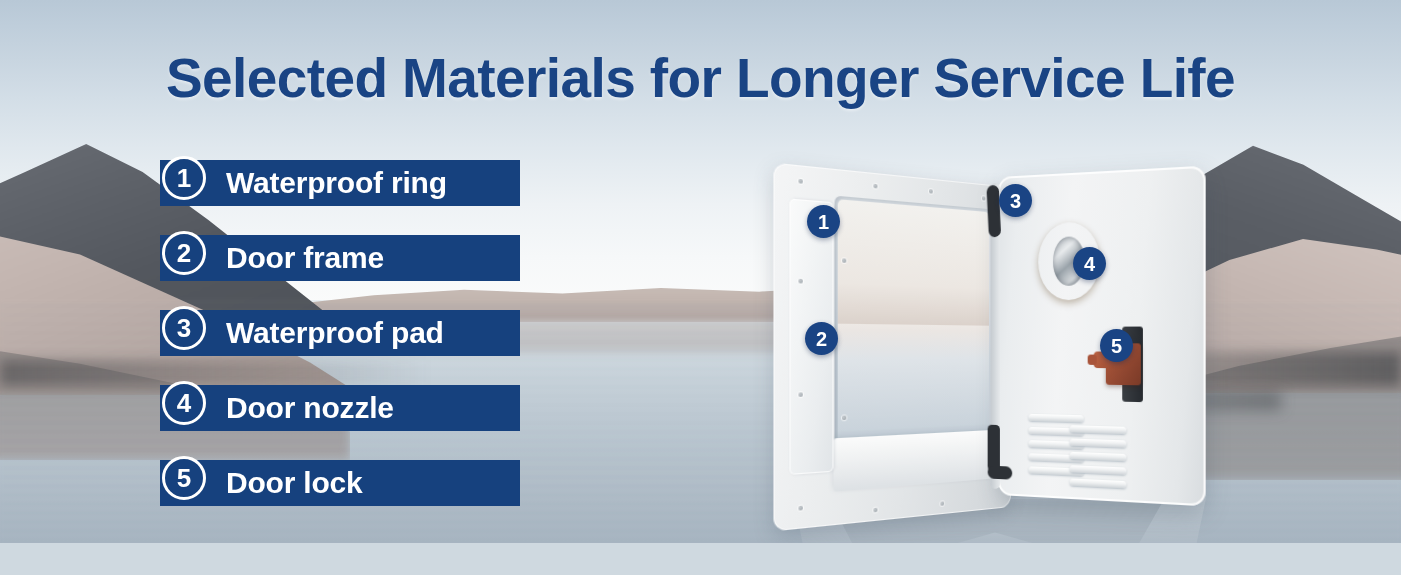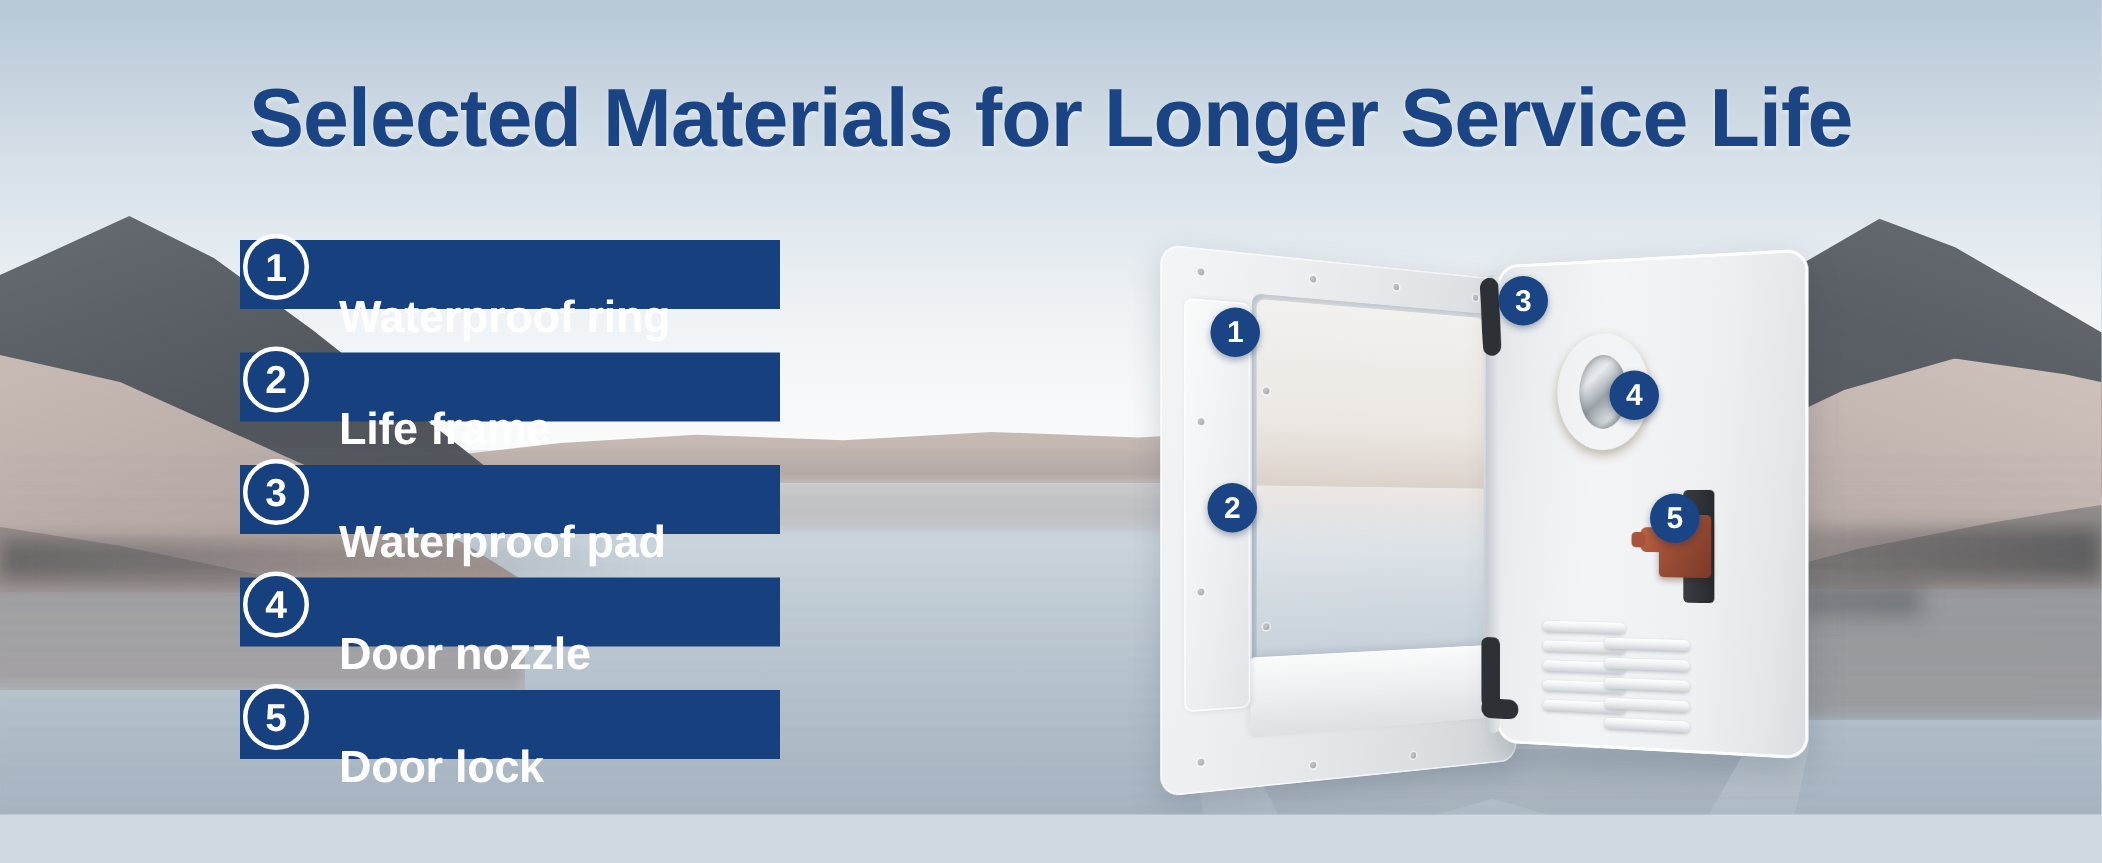--- a/index.html
+++ b/index.html
@@ -123,21 +123,20 @@
     background:#16417e;
     display:flex;align-items:center;justify-content:center;
     color:#ffffff;font-size:26px;font-weight:700;line-height:1;
     box-sizing:border-box;
   }
   .rowlabel{
     position:absolute;left:66px;top:0;height:46px;
     display:flex;align-items:center;
     color:#ffffff;font-size:30px;font-weight:700;letter-spacing:-0.2px;
     white-space:nowrap;
-    margin-top:29px;
   }
 
   
   .product{position:absolute;left:755px;top:165px;width:480px;height:400px;}
 
   
   .frame{
     position:absolute;left:18px;top:22px;width:238px;height:320px;
     transform:perspective(900px) rotateY(30deg);
     transform-origin:right center;
@@ -310,21 +309,21 @@
 
     <div class="row">
       <div class="bar"></div>
       <div class="badge">1</div>
       <div class="rowlabel">Waterproof ring</div>
     </div>
 
     <div class="row">
       <div class="bar"></div>
       <div class="badge">2</div>
-      <div class="rowlabel">Life frame</div>
+      <div class="rowlabel">Door frame</div>
     </div>
 
     <div class="row">
       <div class="bar"></div>
       <div class="badge">3</div>
       <div class="rowlabel">Waterproof pad</div>
     </div>
 
     <div class="row">
       <div class="bar"></div>

